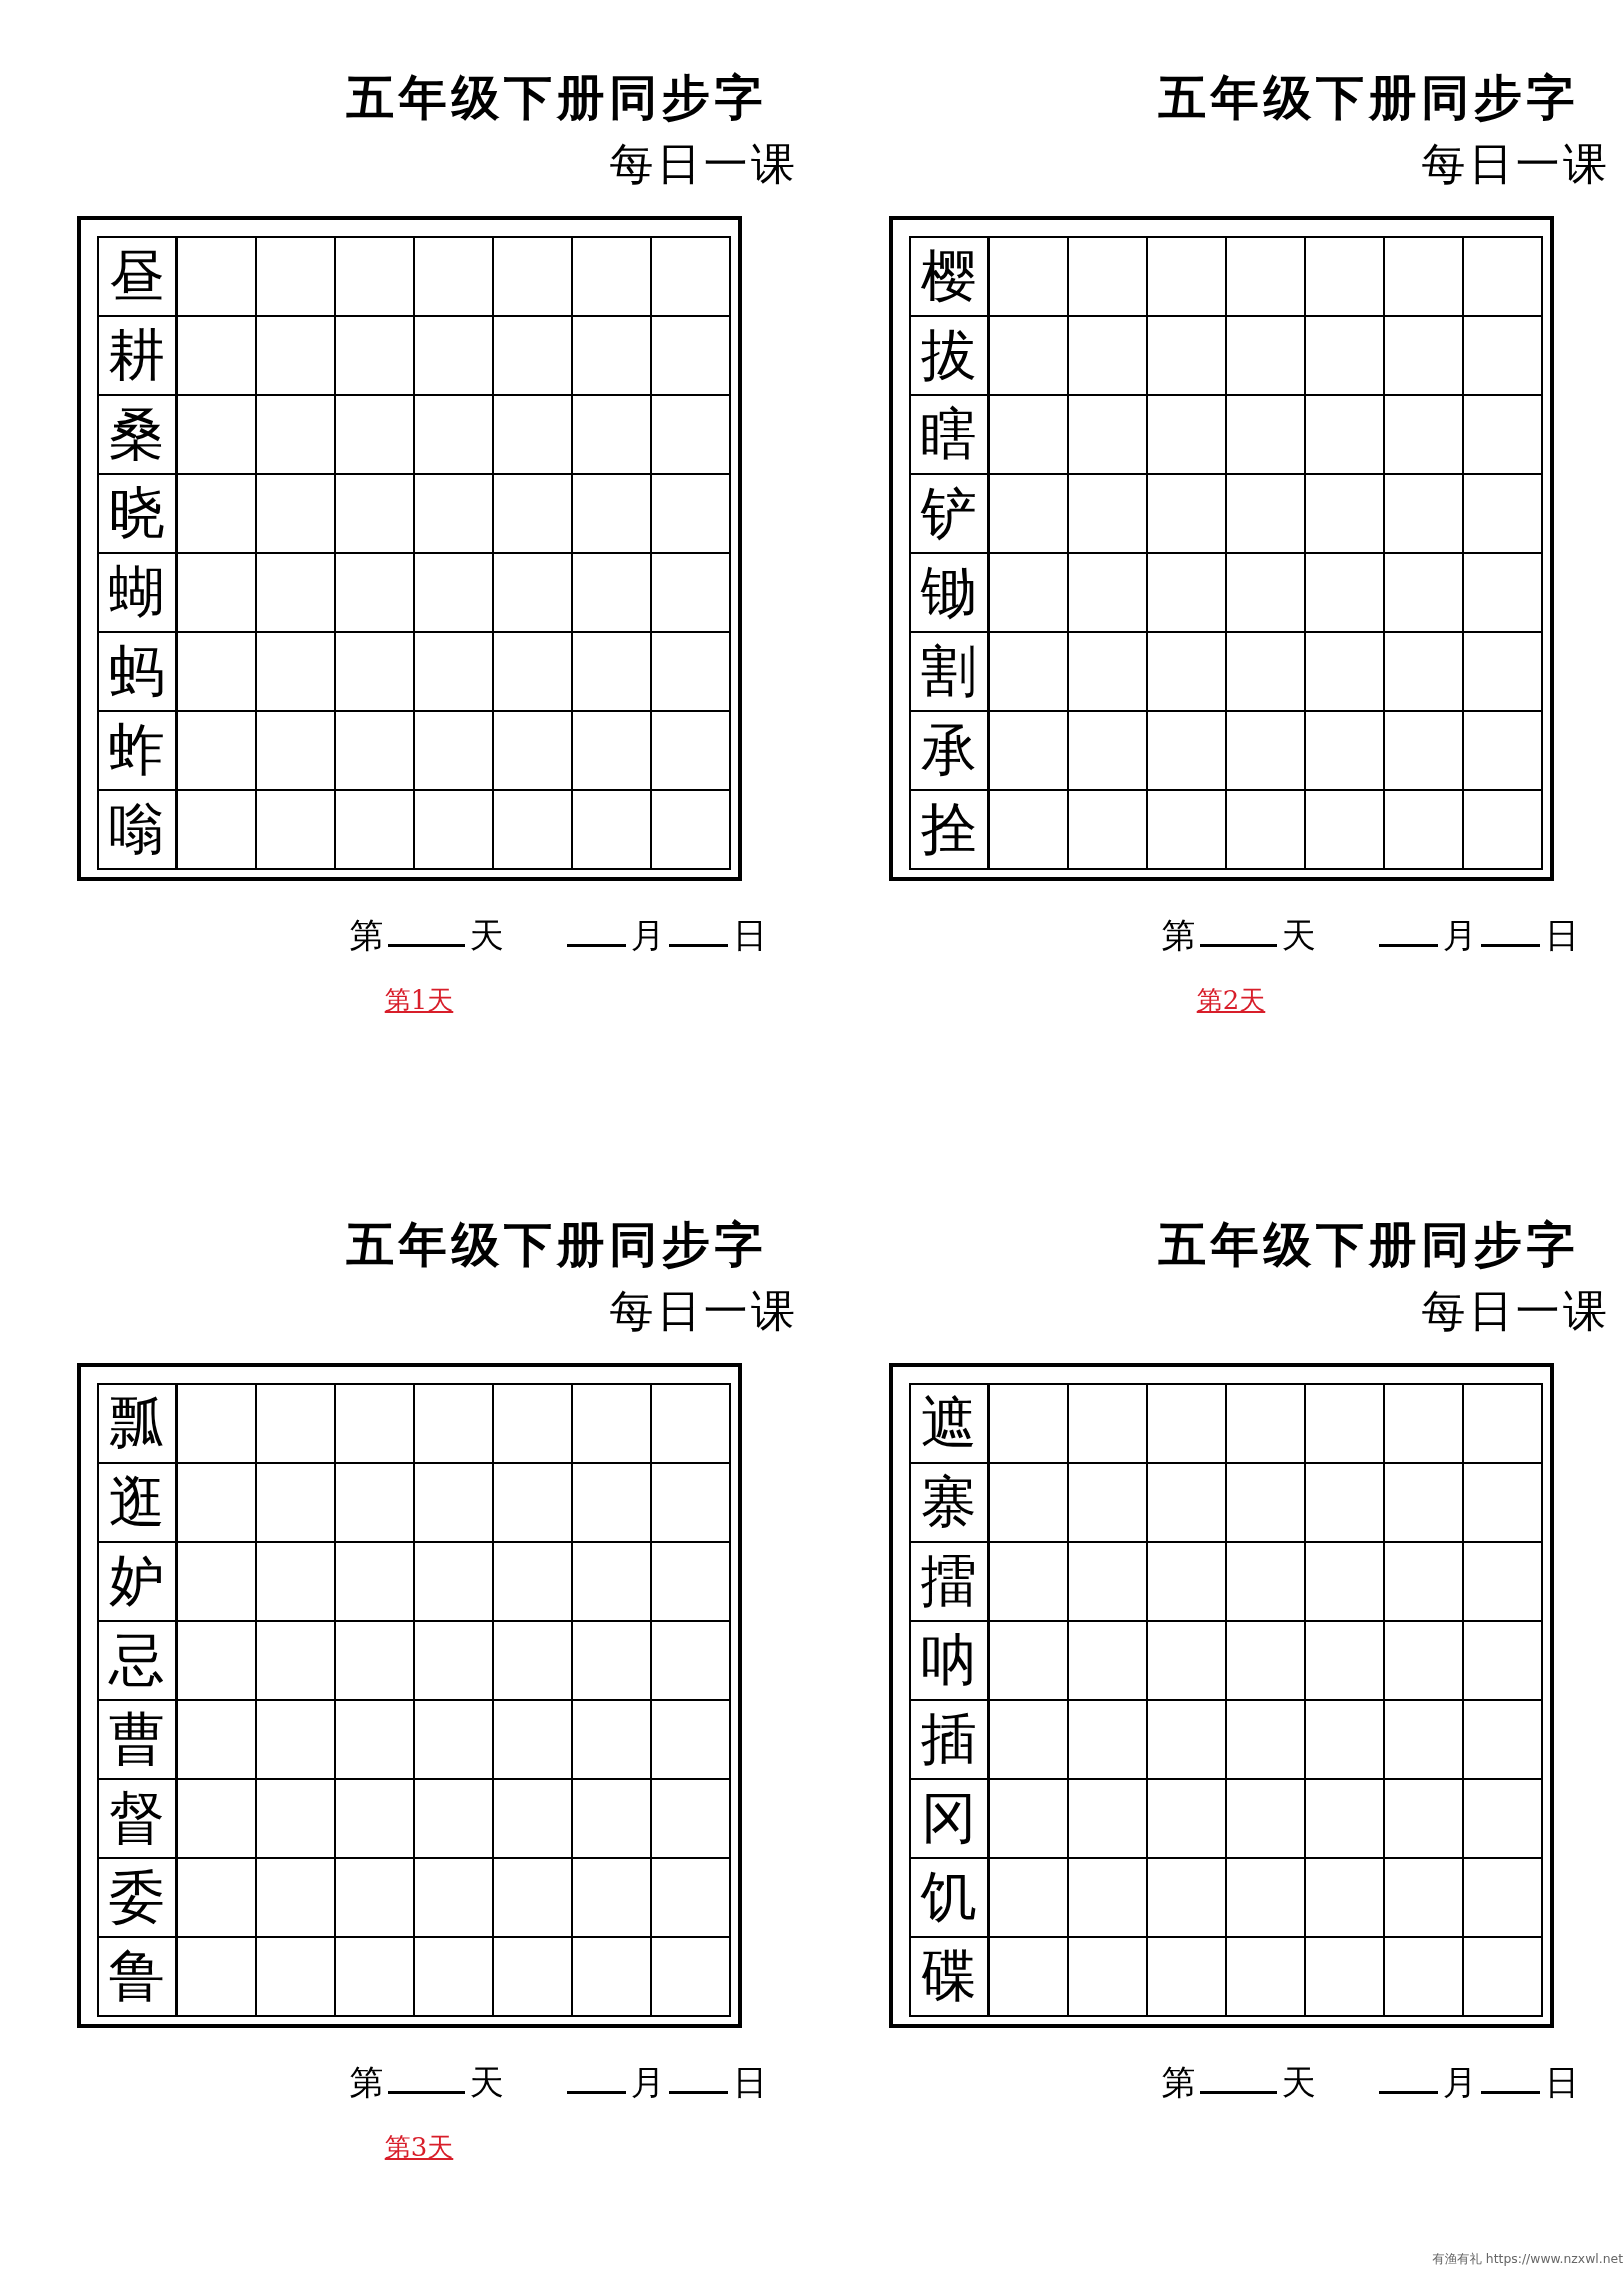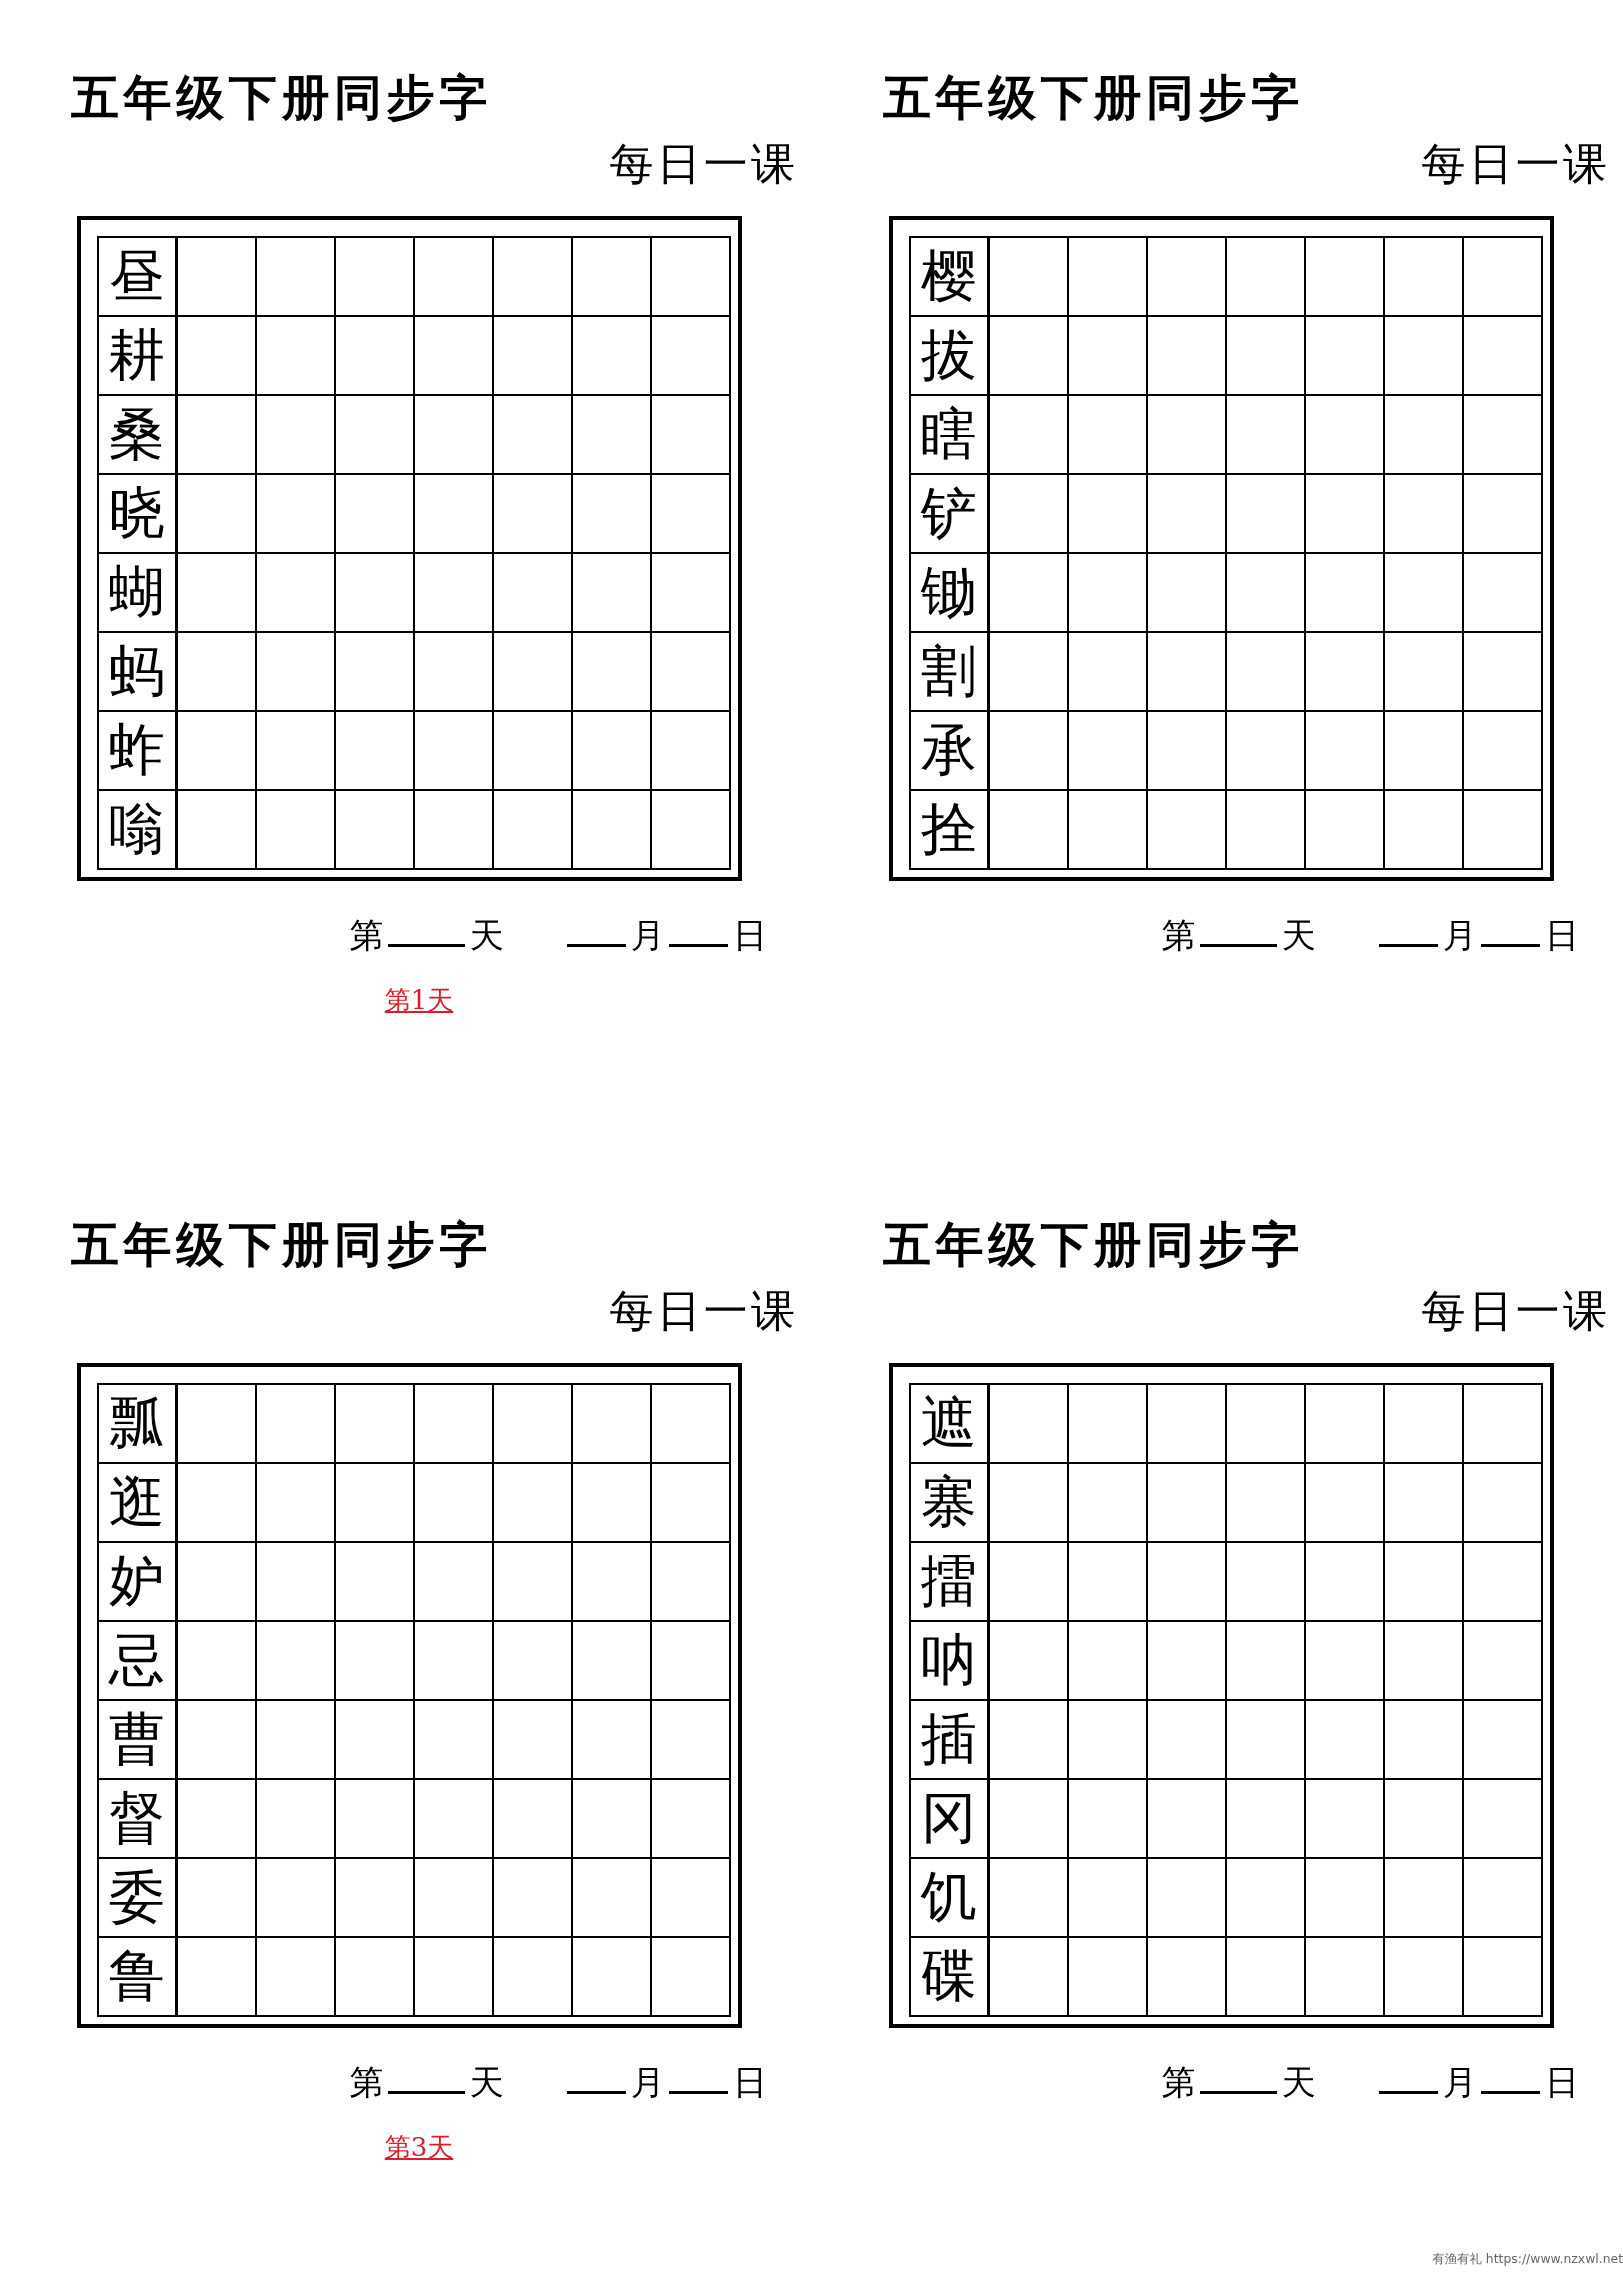--- a/index.html
+++ b/index.html
@@ -1,19 +1,19 @@
 <!DOCTYPE html>
 <html style="font-size:12.4px"><head>
 <meta charset="utf-8">
 <style>
   html, body { margin: 0; padding: 0; background: #ffffff; }
   body { width: 1623px; height: 2295px; position: relative; overflow: hidden;
          font-family: "DejaVu Serif", "Liberation Serif", serif; color: #000; }
   .sheet { position: absolute; width: 696px; height: 1082px; }
-  .title { position: absolute; left: 0; width: 696px; top: 66px; text-align: left;
+  .title { position: absolute; left: 0; width: 696px; top: 66px; text-align: right;
            font-size: 48px; font-weight: bold; letter-spacing: 4.6px; line-height: 62px; }
   .subtitle { position: absolute; right: -31px; top: 144px; font-size: 44px; letter-spacing: 3.1px; line-height: 39px; margin-left: 48px; }
   .outer { position: absolute; left: 0; top: 216px; width: 665px; height: 665px;
            border: 4.6px solid #000; box-sizing: border-box; left: 6.2px; }
   .grid { position: absolute; left: 15.5px; top: 15.5px; display: grid;
           grid-template-columns: repeat(8, 79px); grid-template-rows: repeat(8, 79px);
           border-top: 2.3px solid #000; border-left: 2.3px solid #000; }
   .cell { border-right: 2.3px solid #000; border-bottom: 2.3px solid #000; box-sizing: border-box;
           display: flex; align-items: center; justify-content: center; font-size: 56px; line-height: 1; }
   .cell.first { border-right-width: 3.1px; }
@@ -173,20 +173,21 @@
           <div class="cell"></div>
           <div class="cell"></div>
           <div class="cell"></div>
           <div class="cell"></div>
           <div class="cell"></div>
         </div>
     </div>
     <div class="dateline">
       <span>第</span><span class="blank b1"></span><span>天</span><span class="gap"></span><span class="blank b2"></span><span>月</span><span class="blank b2"></span><span>日</span>
     </div>
+    <div class="daylabel">第2天</div>
   </div>
     <div class="sheet" style="left: 71px; top: 1147px;">
     <div class="title">五年级下册同步字</div>
     <div class="subtitle">每日一课</div>
     <div class="outer">
       <div class="grid">
           <div class="cell first">瓢</div>
           <div class="cell"></div>
           <div class="cell"></div>
           <div class="cell"></div>

